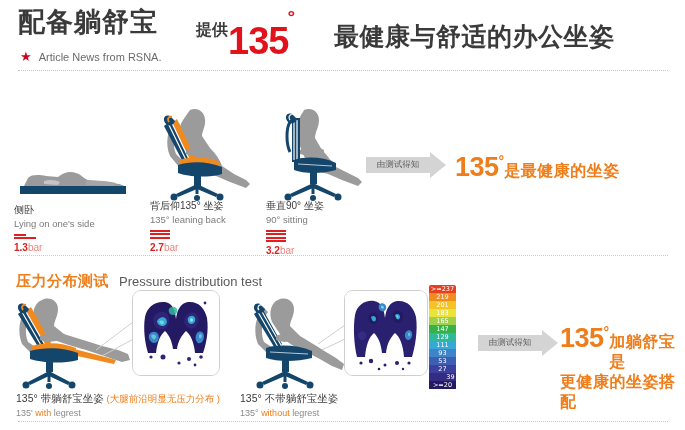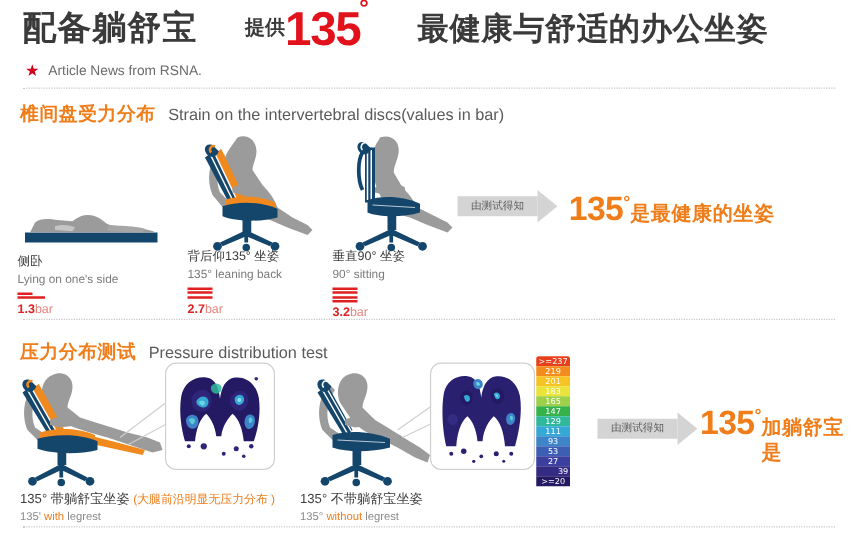--- a/index.html
+++ b/index.html
@@ -14,22 +14,22 @@
   .page{position:relative;width:685px;height:430px;}
 
   
   .header{position:absolute;left:0;top:0;width:685px;height:72px;}
   .hl-main{
     position:absolute;left:18px;top:4px;
     font-size:27px;font-weight:bold;color:#3a3a3a;letter-spacing:1px;
     font-family:"DejaVu Sans","Liberation Sans",sans-serif;
   }
   .hl-right{
-    position:absolute;left:196px;top:3px;
-    display:flex;align-items:center;
+    position:absolute;left:196px;top:20px;
+    display:flex;align-items:flex-start;
   }
   .hl-small{font-size:16px;font-weight:bold;color:#3a3a3a;
     font-family:"DejaVu Sans","Liberation Sans",sans-serif;}
   .hl-num{
     font-size:38px;font-weight:bold;color:#e1121b;line-height:1;
     letter-spacing:-1px;position:relative;top:2px;
     font-family:"Liberation Sans","DejaVu Sans",sans-serif;
   }
   .hl-deg{font-size:19px;font-weight:bold;color:#e1121b;position:relative;top:-14px;left:-1px;}
   .hl-tail{font-size:25px;font-weight:bold;color:#3a3a3a;letter-spacing:0.5px;
@@ -122,24 +122,20 @@
       <span class="hl-deg">°</span>
       <span class="hl-tail">最健康与舒适的办公坐姿</span>
     </div>
     <div class="byline">
       <span class="star">★</span>
       <span class="byline-text">Article News from RSNA.</span>
     </div>
   </div>
   <div class="dots-rule rule-1"></div>
 
-  <div class="sec-title st-1">
-    <span class="sec-cn">椎间盘受力分布</span>
-    <span class="sec-en">Strain on the intervertebral discs(values in bar)</span>
-  </div>
 
   <div class="sec1">
 
     <div class="fig" style="left:14px;top:50px;">
       <svg width="120" height="50" viewBox="0 0 120 50">
         <path d="M6 44 L6 36 L112 36 L112 44 Z" fill="#14456b"></path>
         <path d="M10 36 L14 28 C18 24 26 25 32 26 L44 27 C50 22 56 21 62 23
                  C68 25 70 29 74 30 L92 32 C100 33 108 34 110 36 Z" fill="#9b9b9b"></path>
         <path d="M30 31 C36 29 42 30 46 32 L44 35 L30 34 Z" fill="#e8e8e8" opacity="0.55"></path>
         <ellipse cx="22" cy="30" rx="7" ry="4" fill="#9b9b9b"></ellipse>
@@ -399,20 +395,23 @@
         <div class="arrow-body">由测试得知</div>
         <div class="arrow-head"></div>
       </div>
     </div>
     <div class="concl concl-2" style="position:absolute;left:560px;top:34px;">
       <div class="row">
         <span class="concl-num">135</span>
         <span class="concl-deg">°</span>
         <span class="concl-txt">加躺舒宝是</span>
       </div>
+      <div class="row">
+        <span class="concl-txt">更健康的坐姿搭配</span>
+      </div>
     </div>
   </div>
 
   <div class="pcap" style="left:16px;top:392px;">
     <div class="l1">
       <span>135° 带躺舒宝坐姿</span>
       <span class="hi">(大腿前沿明显无压力分布 )</span>
     </div>
     <div class="l2">
       <span>135' </span><span class="hi">with</span><span> legrest</span>

